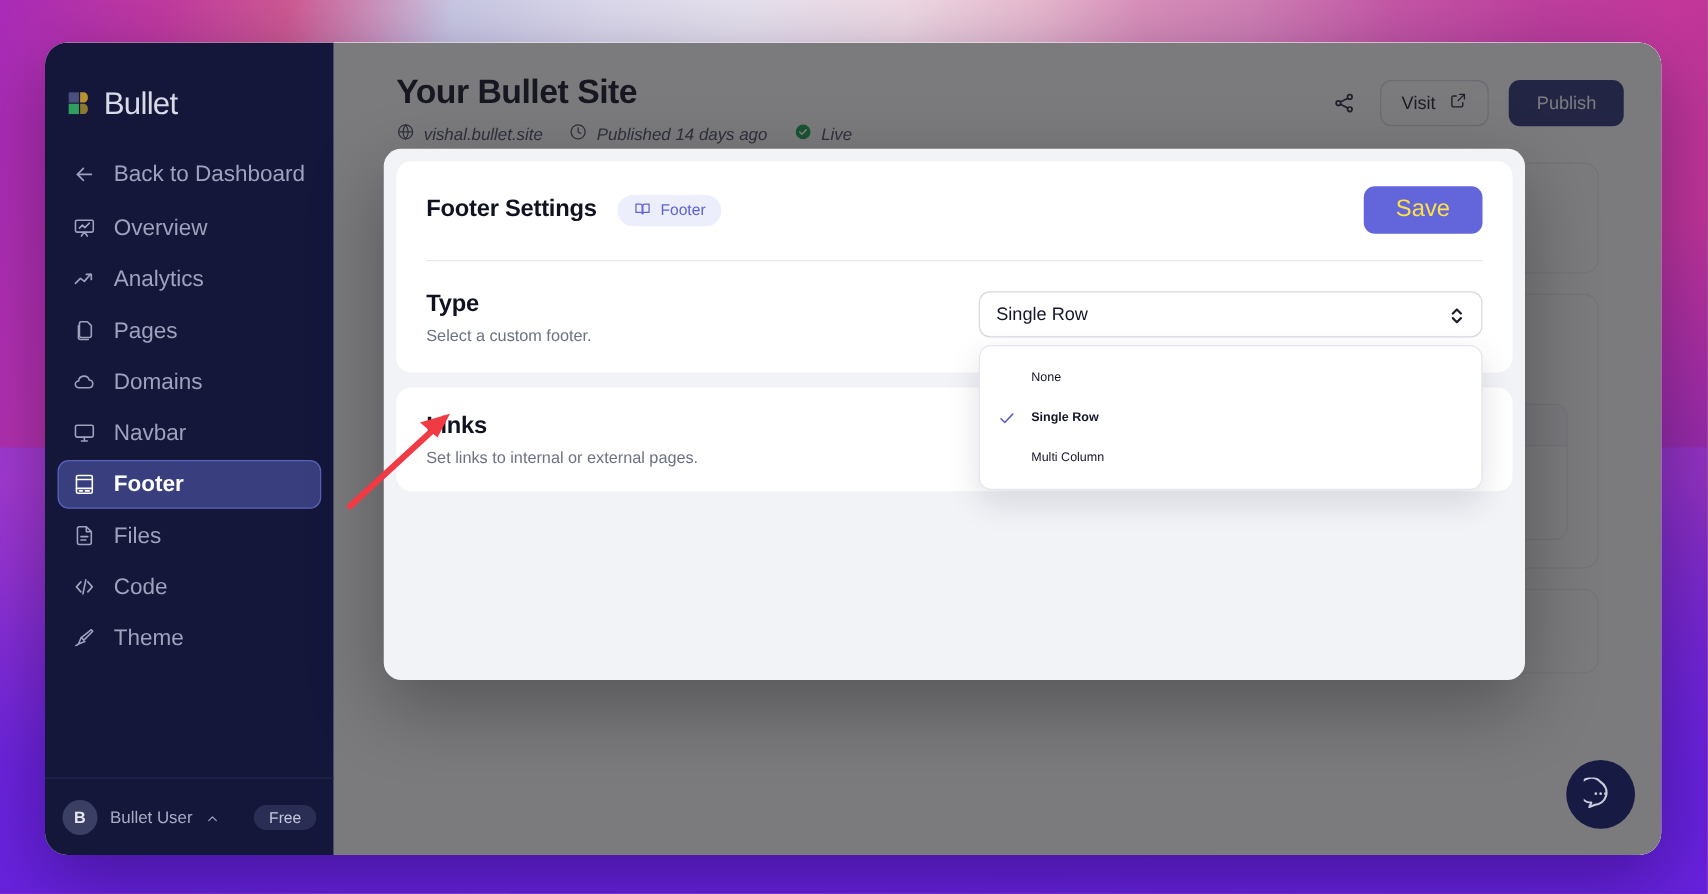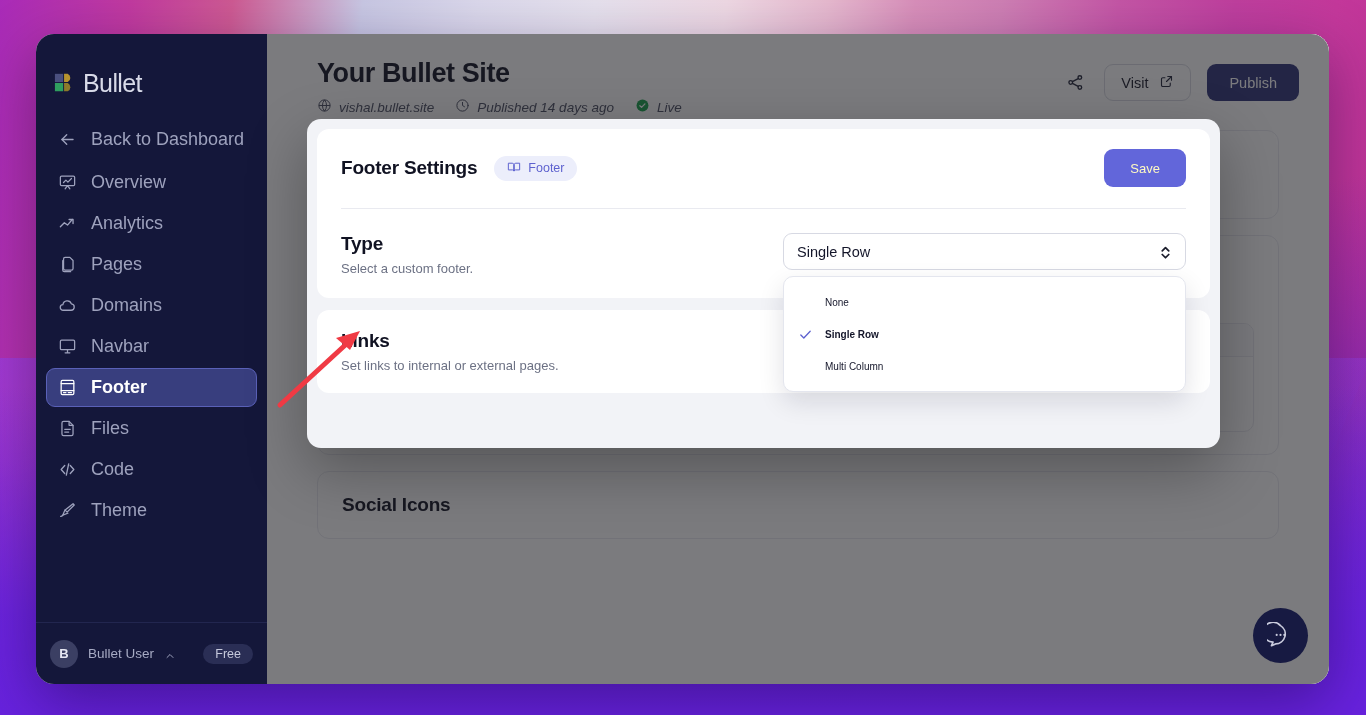--- a/index.html
+++ b/index.html
@@ -181,21 +181,21 @@
   
   #dim {
     position: absolute; inset: 0;
     background: rgba(28,28,32,0.58);
     z-index: 10;
   }
 
   
   #modal {
     position: absolute;
-    left: 307px; top: 119px; width: 913px; height: 329px;
+    left: 307px; top: 119px; width: 913px; height: 425px;
     background: #f2f3f7;
     border-radius: 14px;
     z-index: 20;
     box-shadow: 0 22px 60px rgba(0,0,0,0.30);
     overflow: hidden;
   }
   .modal-card {
     background: #ffffff;
     border-radius: 12px;
     margin: 0 10px 12px 10px;
@@ -207,22 +207,22 @@
   .modal-title { font-size: 19px; font-weight: 700; color: #101222; letter-spacing: -0.2px; }
   .badge {
     display: flex; align-items: center; gap: 7px;
     background: #eceefb; color: #5e62cf;
     border-radius: 13px; padding: 4px 13px; font-size: 12.5px;
   }
   .badge svg { width: 14px; height: 14px; }
   .btn-save {
     height: 38px; padding: 4px 26px;
     border-radius: 9px; border: none;
-    background: #6266da; color: #fef9c3;
-    font-size: 13px; font-family: inherit; cursor: pointer;
+    background: #6266da; color: #fde047;
+    font-size: 19px; font-family: inherit; cursor: pointer;
   }
   .modal-divider { height: 1px; background: #e9eaf0; margin: 21px 0 0 0; }
   .type-row {
     display: flex; align-items: flex-start; justify-content: space-between;
     padding-top: 24px;
   }
 
   
   .select-wrap { position: relative; width: 403px; }
   .select-box {

